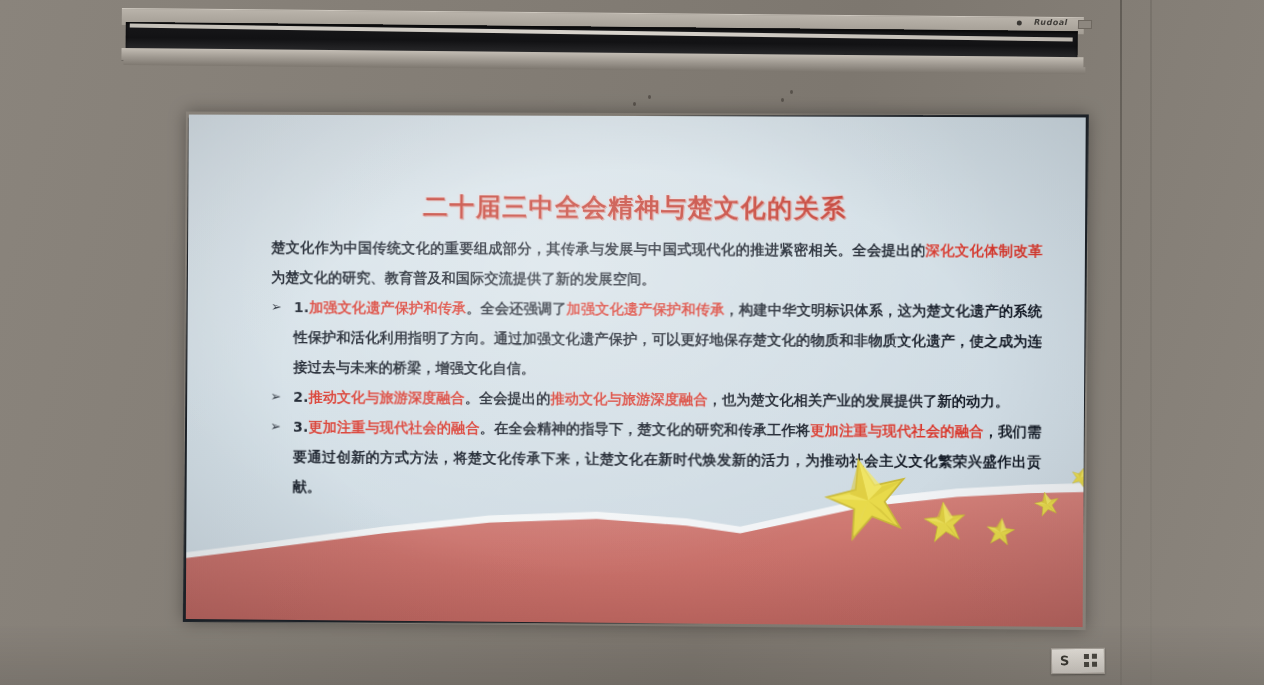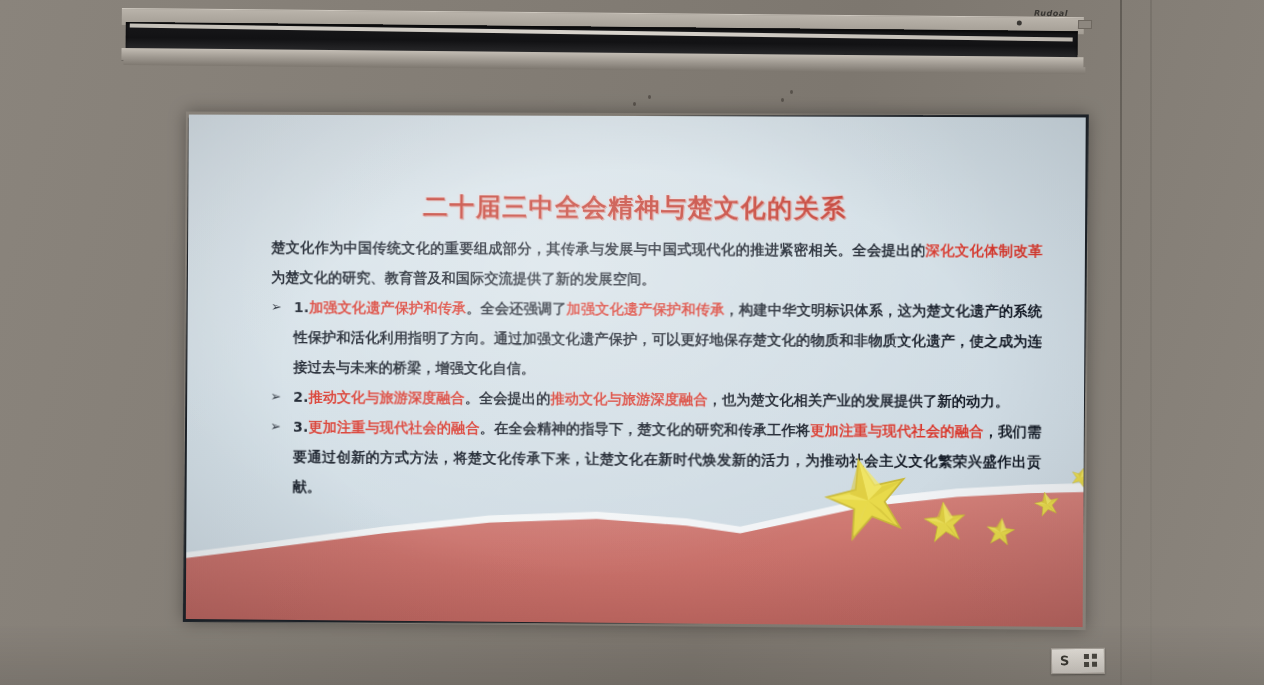--- a/index.html
+++ b/index.html
@@ -46,21 +46,21 @@
   .valance .v-bottom{
     position:absolute;left:0;top:48px;width:100%;height:12px;
     background:linear-gradient(to bottom,#c3bdb4,#918b83);
     border-bottom:1px solid #6f6a63;
   }
   .valance .v-bottom2{
     position:absolute;left:2px;top:58px;width:100%;height:7px;
     background:linear-gradient(to bottom,#9a948c,#7e7870);
   }
   .brand{
-    position:absolute;right:16px;top:0;
+    position:absolute;right:16px;top:9px;
     font-size:8px;letter-spacing:.5px;font-style:italic;font-weight:bold;
     color:#2c2a27;opacity:.85;
   }
   .brand-dot{position:absolute;right:62px;top:12px;width:5px;height:5px;border-radius:50%;background:#1d1b19;opacity:.8;}
   .valance-stub{
     position:absolute;left:1078px;top:20px;width:12px;height:7px;
     background:#8d877f;border:1px solid #6e6860;transform:rotate(1deg);
   }
 
   

